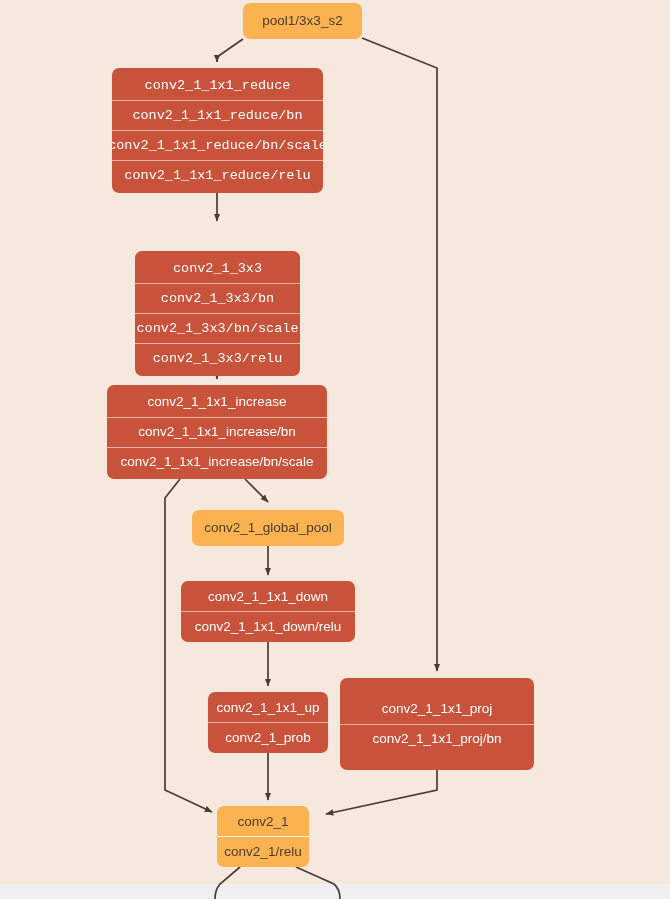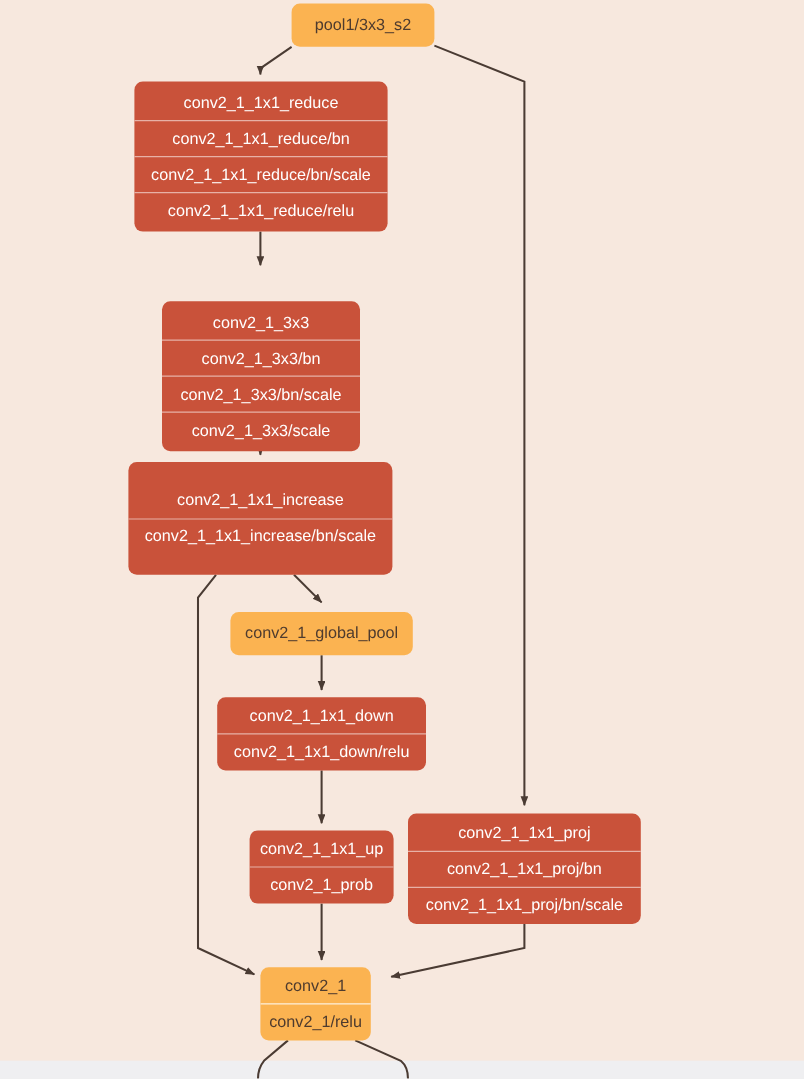--- a/index.html
+++ b/index.html
@@ -70,21 +70,21 @@
   .node.pool .row {
     color: #4E3B2E;
     font-size: 13.5px;
   }
   .node.op .row + .row {
     border-top: 1px solid rgba(255,255,255,0.55);
   }
   .node.pool .row + .row {
     border-top: 1px solid rgba(255,255,255,0.8);
   }
-  .rows-4 .row { height: 29px; display: flex; align-items: center; justify-content: center; }
+  .rows-4 .row { height: 29px; display: flex; align-items: center; justify-content: center; font-family: Liberation Mono, monospace; }
   .rows-3 .row { height: 29px; display: flex; align-items: center; justify-content: center; }
   .rows-2 .row { height: 29px; display: flex; align-items: center; justify-content: center; }
   .rows-1 .row { height: 100%; display: flex; align-items: center; justify-content: center; }
 </style>
 </head>
 <body>
 
 <div id="canvas">
   <div id="diagram-bg"></div>
   <div id="bottom-strip"></div>
@@ -119,45 +119,45 @@
     <div class="row">conv2_1_1x1_reduce</div>
     <div class="row">conv2_1_1x1_reduce/bn</div>
     <div class="row">conv2_1_1x1_reduce/bn/scale</div>
     <div class="row">conv2_1_1x1_reduce/relu</div>
   </div>
 
   <div class="node op rows-4" style="left:135px; top:227px; width:165px; height:125px;margin-top:24px;">
     <div class="row">conv2_1_3x3</div>
     <div class="row">conv2_1_3x3/bn</div>
     <div class="row">conv2_1_3x3/bn/scale</div>
-    <div class="row">conv2_1_3x3/scale</div>
+    <div class="row">conv2_1_3x3/relu</div>
   </div>
 
   <div class="node op rows-3" style="left:107px; top:385px; width:220px; height:94px;">
     <div class="row">conv2_1_1x1_increase</div>
+    <div class="row">conv2_1_1x1_increase/bn</div>
     <div class="row">conv2_1_1x1_increase/bn/scale</div>
   </div>
 
   <div class="node pool rows-1" style="left:192px; top:510px; width:152px; height:36px;">
     <div class="row">conv2_1_global_pool</div>
   </div>
 
   <div class="node op rows-2" style="left:181px; top:581px; width:174px; height:61px;">
     <div class="row">conv2_1_1x1_down</div>
     <div class="row">conv2_1_1x1_down/relu</div>
   </div>
 
   <div class="node op rows-2" style="left:208px; top:692px; width:120px; height:61px;">
     <div class="row">conv2_1_1x1_up</div>
     <div class="row">conv2_1_prob</div>
   </div>
 
   <div class="node op rows-3" style="left:340px; top:678px; width:194px; height:92px;">
     <div class="row">conv2_1_1x1_proj</div>
     <div class="row">conv2_1_1x1_proj/bn</div>
-    <div class="row">conv2_1_1x1_proj/bn/scale</div>
   </div>
 
   <div class="node pool rows-2" style="left:217px; top:806px; width:92px; height:61px;">
     <div class="row">conv2_1</div>
     <div class="row">conv2_1/relu</div>
   </div>
 </div>
 
 </body></html>

